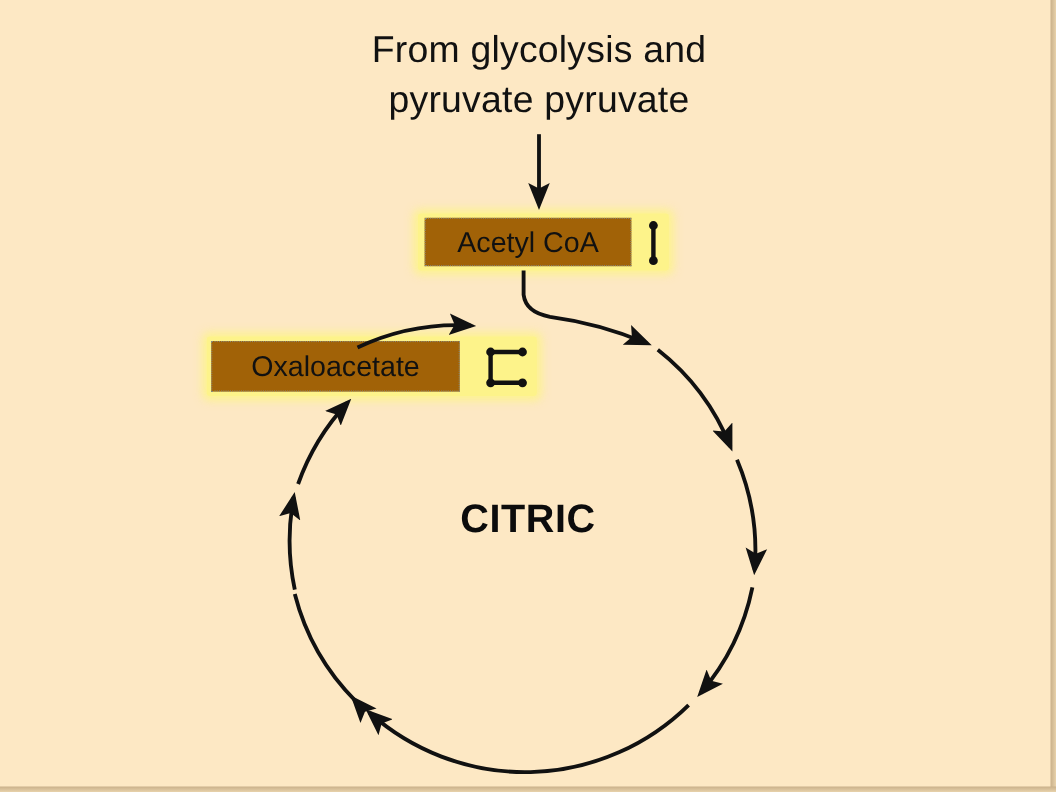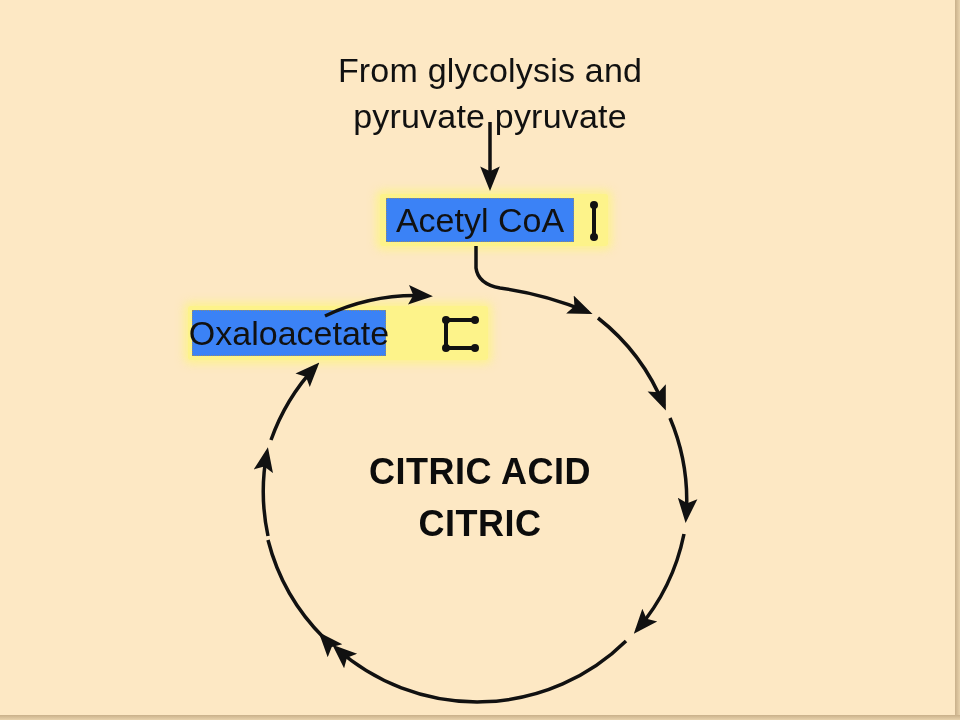--- a/index.html
+++ b/index.html
@@ -14,31 +14,30 @@
     background: linear-gradient(to right, #c9b08a, #e8d2ab);
   }
   .frame-bottom {
     position: absolute; left: 0; top: 715px; width: 960px; height: 5px;
     background: linear-gradient(to bottom, #c9b08a, #e8d2ab);
   }
   .source-label {
     position: absolute; left: 300px; top: 22px; width: 380px;
     text-align: center; font-size: 34px; line-height: 46px; color: #111;
     letter-spacing: 0.2px;
-    margin-top: 25px;
   }
   .highlight {
     position: absolute; background: #fdf38a;
     box-shadow: 0 0 8px 4px rgba(253, 243, 138, 0.85);
     border-radius: 3px;
   }
   .label-box {
-    position: absolute; background: #3b82f6;
+    position: absolute; background: #a16207;
     border: 1px dotted #8a8a7a;
-    font-size: 34px; color: #111;
+    font-size: 26px; color: #111;
     display: flex; align-items: center; justify-content: center;
     box-sizing: border-box;
   }
   .cycle-title {
     position: absolute; left: 320px; top: 446px; width: 320px;
     text-align: center; font-weight: bold; font-size: 36px;
     line-height: 52px; color: #0c0c0c; letter-spacing: 0.5px;
   }
   svg.diagram { position: absolute; left: 0; top: 0; }
 </style>
@@ -53,21 +52,21 @@
   <div>pyruvate pyruvate</div>
 </div>
 
 <div class="highlight" style="left:380px; top:194px; width:228px; height:52px;"></div>
 <div class="highlight" style="left:188px; top:306px; width:300px; height:54px;"></div>
 
 <div class="label-box" style="left:386px; top:198px; width:188px; height:44px;">
   <span>Acetyl CoA</span>
 </div>
 
-<div class="label-box" style="left:192px; top:310px; width:194px; height:46px;">
+<div class="label-box" style="left:192px; top:310px; width:226px; height:46px;">
   <span>Oxaloacetate</span>
 </div>
 
 <svg class="diagram" width="960" height="720" viewBox="0 0 960 720">
   <defs>
     <marker id="ah" viewBox="0 0 10 10" refX="8" refY="5" markerWidth="7" markerHeight="7" orient="auto">
       <path d="M0,1 L10,5 L0,9 L2,5 Z" fill="#111"></path>
     </marker>
   </defs>
 
@@ -102,15 +101,14 @@
   <g>
     <polyline points="475,320 446,320 446,348 475,348" fill="none" stroke="#111" stroke-width="4"></polyline>
     <circle cx="446" cy="320" r="4" fill="#111"></circle>
     <circle cx="475" cy="320" r="4" fill="#111"></circle>
     <circle cx="446" cy="348" r="4" fill="#111"></circle>
     <circle cx="475" cy="348" r="4" fill="#111"></circle>
   </g>
 </svg>
 
 <div class="cycle-title">
-  <div>CITRIC ACID</div>
   <div>CITRIC</div>
 </div>
 
 </body></html>

